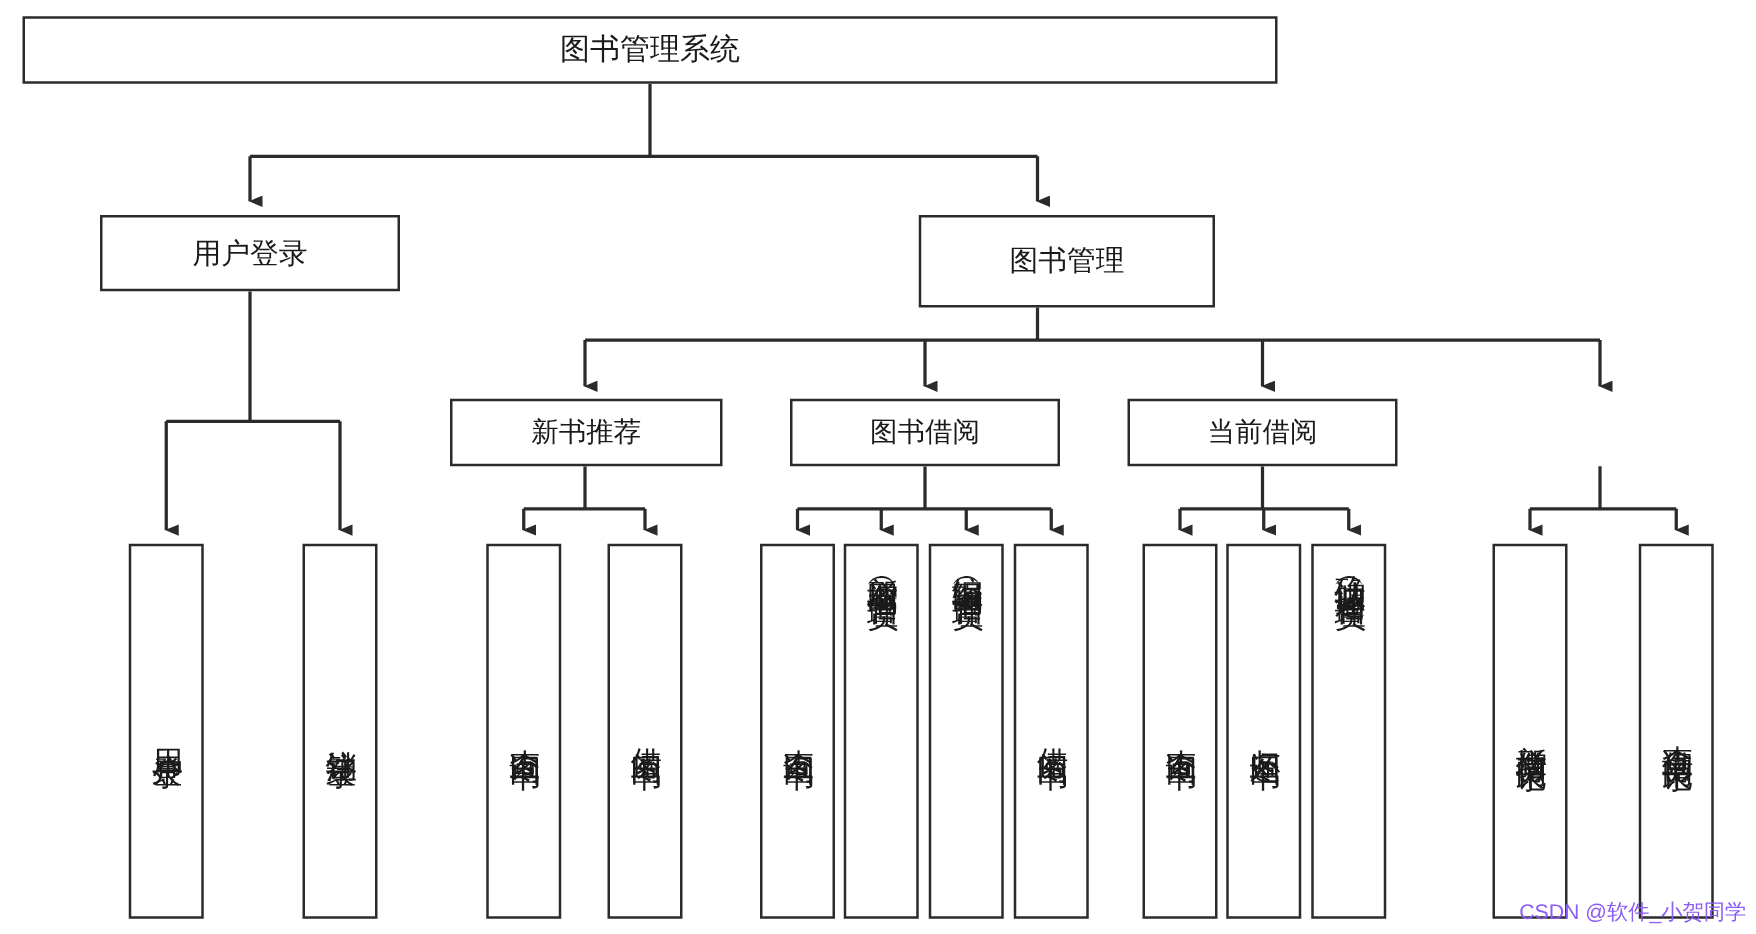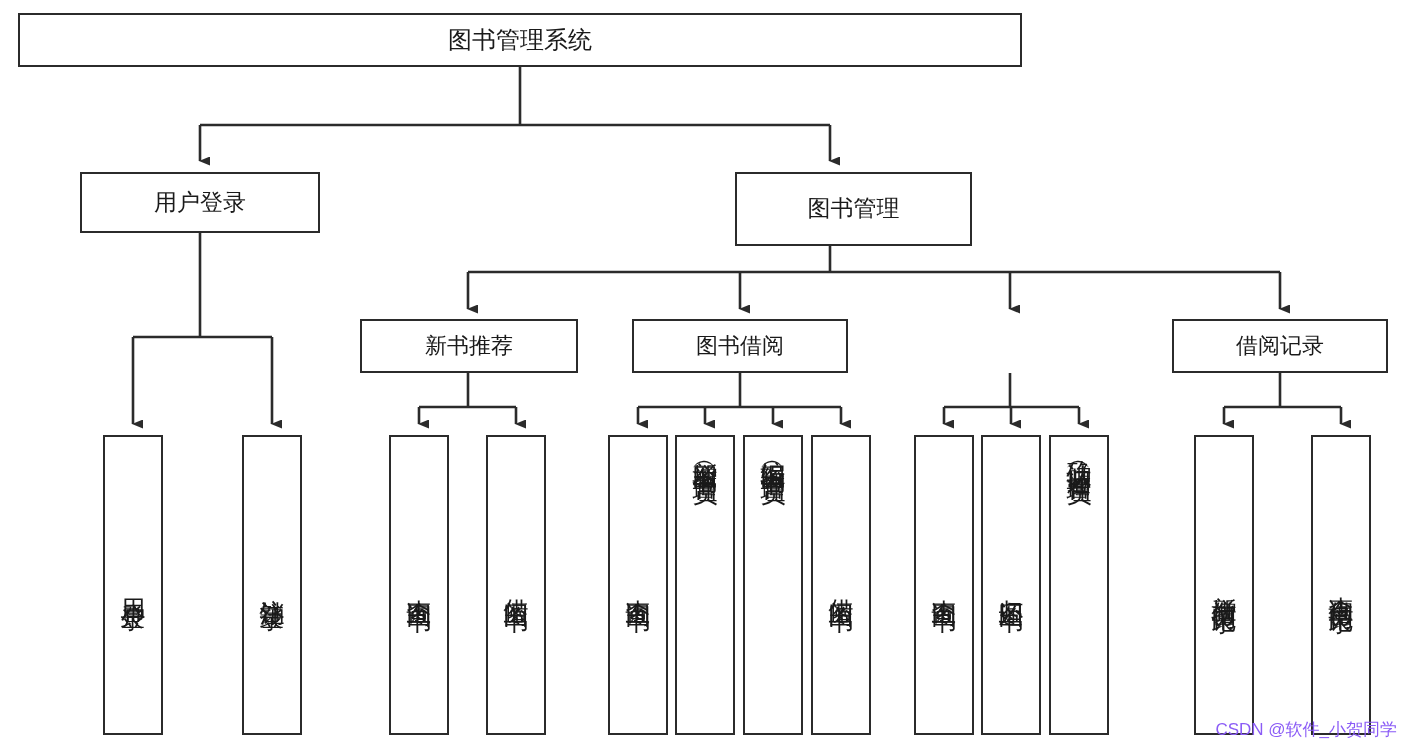--- a/index.html
+++ b/index.html
@@ -137,22 +137,22 @@
   <div class="node level1" style="left:712px; top:172px; width:237px; height:74px;margin-left:23px;">
     <span class="node-label">图书管理</span>
   </div>
 
   <div class="node level2" style="left:632px; top:319px; width:216px; height:54px;">
     <span class="node-label">图书借阅</span>
   </div>
   <div class="node level2" style="left:360px; top:319px; width:218px; height:54px;">
     <span class="node-label">新书推荐</span>
   </div>
-  <div class="node level2" style="left:1172px; top:319px; width:216px; height:54px;">
-    <span class="node-label">借阅记录</span>
+  <div class="node level2" style="left:902px; top:319px; width:216px; height:54px;">
+    <span class="node-label">当前借阅</span>
   </div>
 
   <div class="node leaf mid-text" style="left:103px; top:435px; width:60px; height:300px;">
     <span class="node-label">用户登录</span>
   </div>
   <div class="node leaf mid-text" style="left:242px; top:435px; width:60px; height:300px;">
     <span class="node-label">注销登录</span>
   </div>
 
   <div class="node leaf mid-text" style="left:389px; top:435px; width:60px; height:300px;">

